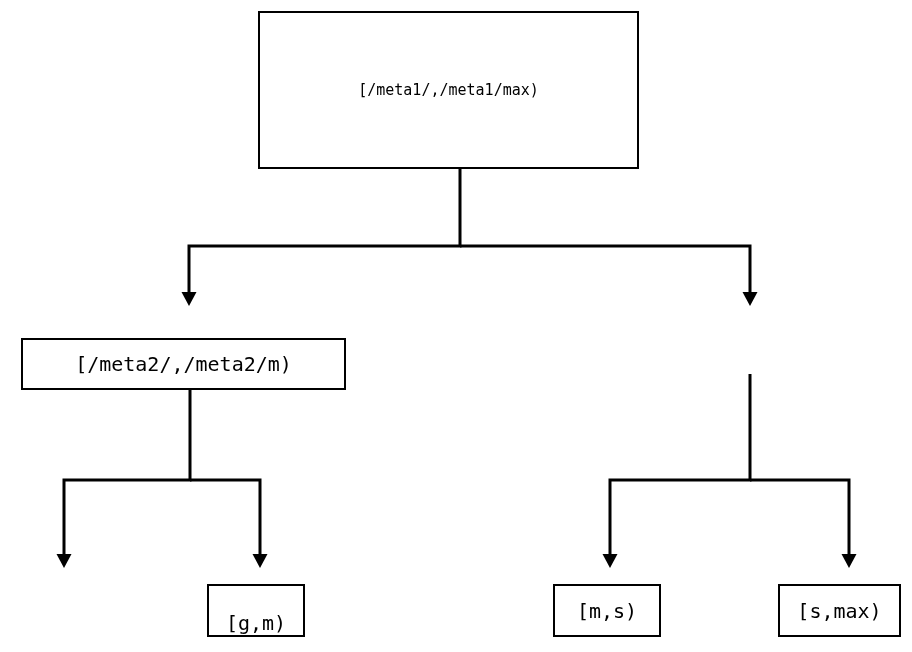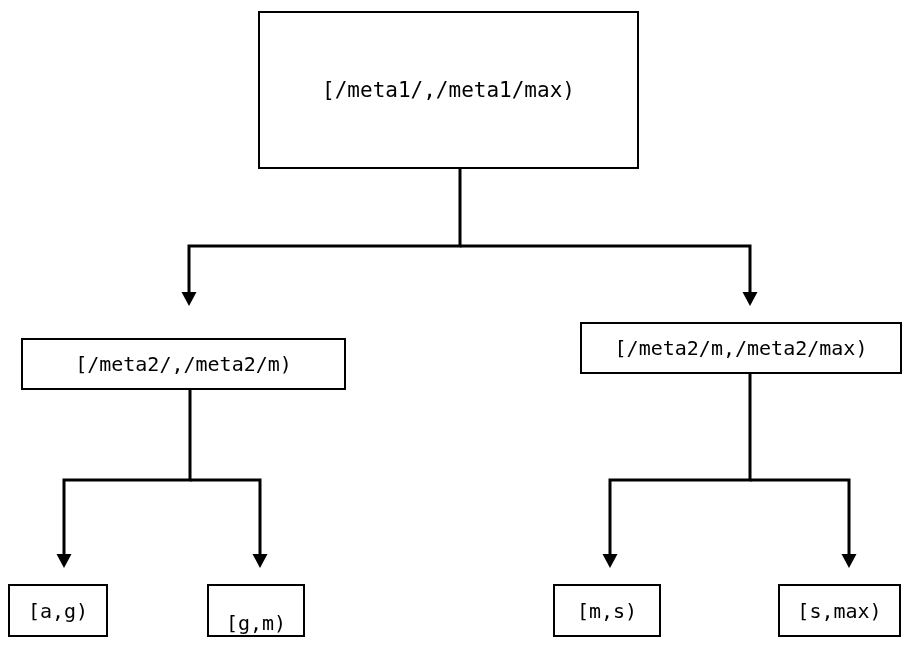--- a/index.html
+++ b/index.html
@@ -31,21 +31,21 @@
     display: flex;
     align-items: center;
     justify-content: center;
   }
   .node-label {
     font-family: "DejaVu Sans Mono", "Liberation Mono", monospace;
     color: #000000;
     white-space: pre;
     letter-spacing: 0px;
   }
-  .node-root .node-label { font-size: 21px; }
+  .node-root .node-label { font-size: 15px; }
   .node-mid  .node-label { font-size: 20px; }
   .node-leaf .node-label { font-size: 20px; }
 </style>
 </head>
 <body>
 
 <div id="canvas">
 
   <svg id="edge-layer" viewBox="0 0 912 652" width="912" height="652" xmlns="http://www.w3.org/2000/svg">
 
@@ -78,27 +78,21 @@
   </svg>
 
   <div class="node node-root" style="left:258px; top:11px; width:381px; height:158px;">
     <span class="node-label">[/meta1/,/meta1/max)</span>
   </div>
 
   <div class="node node-mid" style="left:21px; top:338px; width:325px; height:52px;">
     <span class="node-label">[/meta2/,/meta2/m)</span>
   </div>
 
-  <div class="node node-mid" style="left:580px; top:322px; width:322px; height:52px;">
-    <span class="node-label">[/meta2/m,/meta2/max)</span>
-  </div>
 
-  <div class="node node-leaf" style="left:8px; top:584px; width:100px; height:53px;">
-    <span class="node-label">[a,g)</span>
-  </div>
 
   <div class="node node-leaf" style="left:207px; top:584px; width:98px; height:53px;align-items:flex-end;">
     <span class="node-label">[g,m)</span>
   </div>
 
   <div class="node node-leaf" style="left:553px; top:584px; width:108px; height:53px;">
     <span class="node-label">[m,s)</span>
   </div>
 
   <div class="node node-leaf" style="left:778px; top:584px; width:123px; height:53px;">

